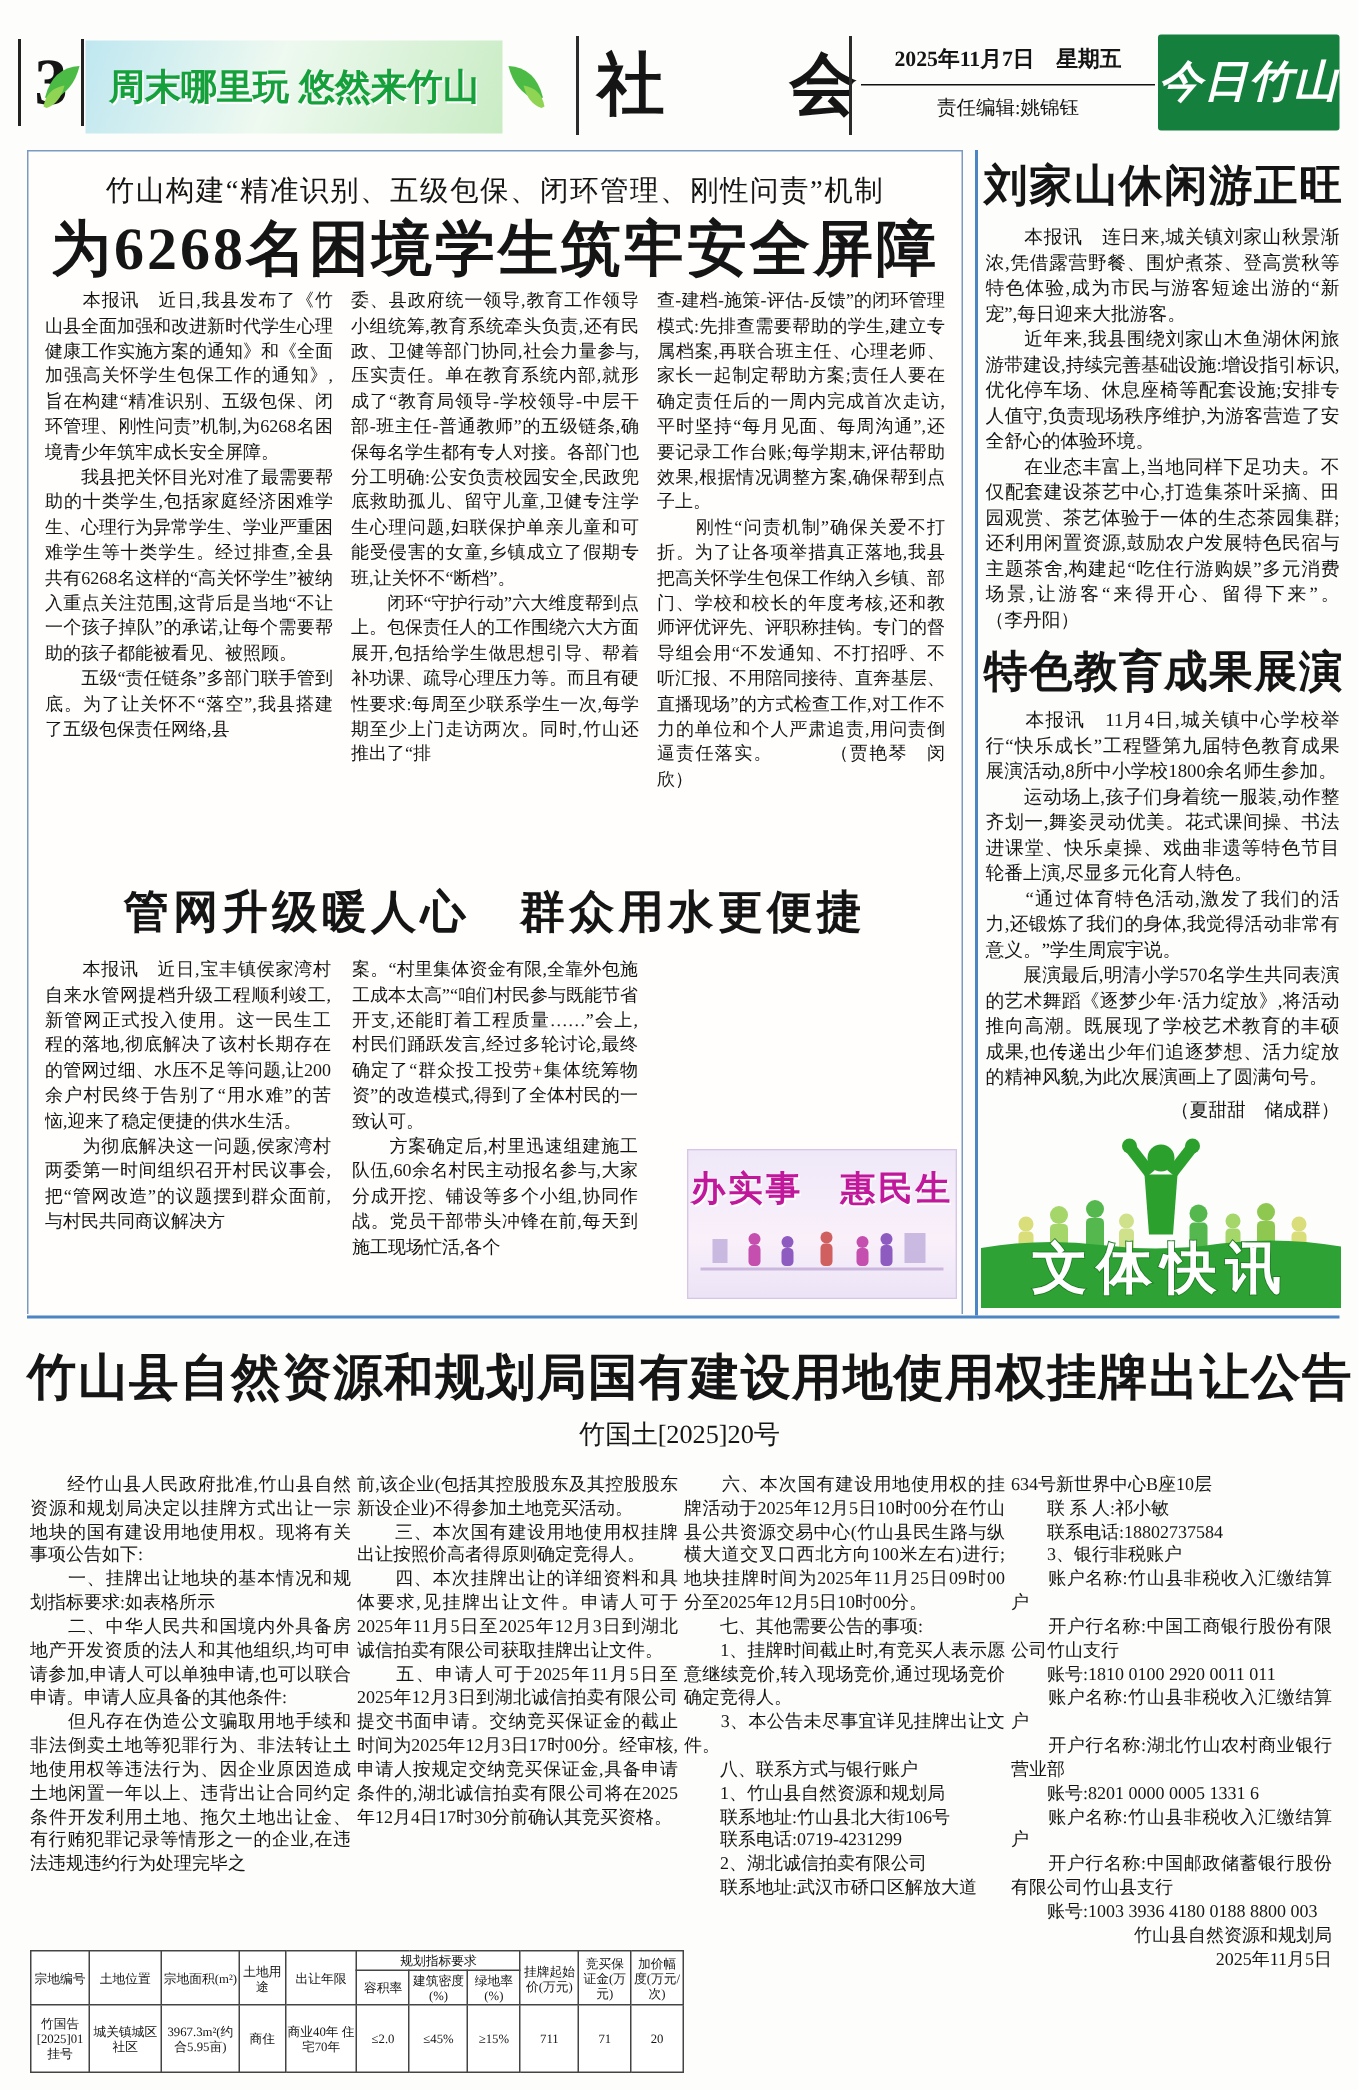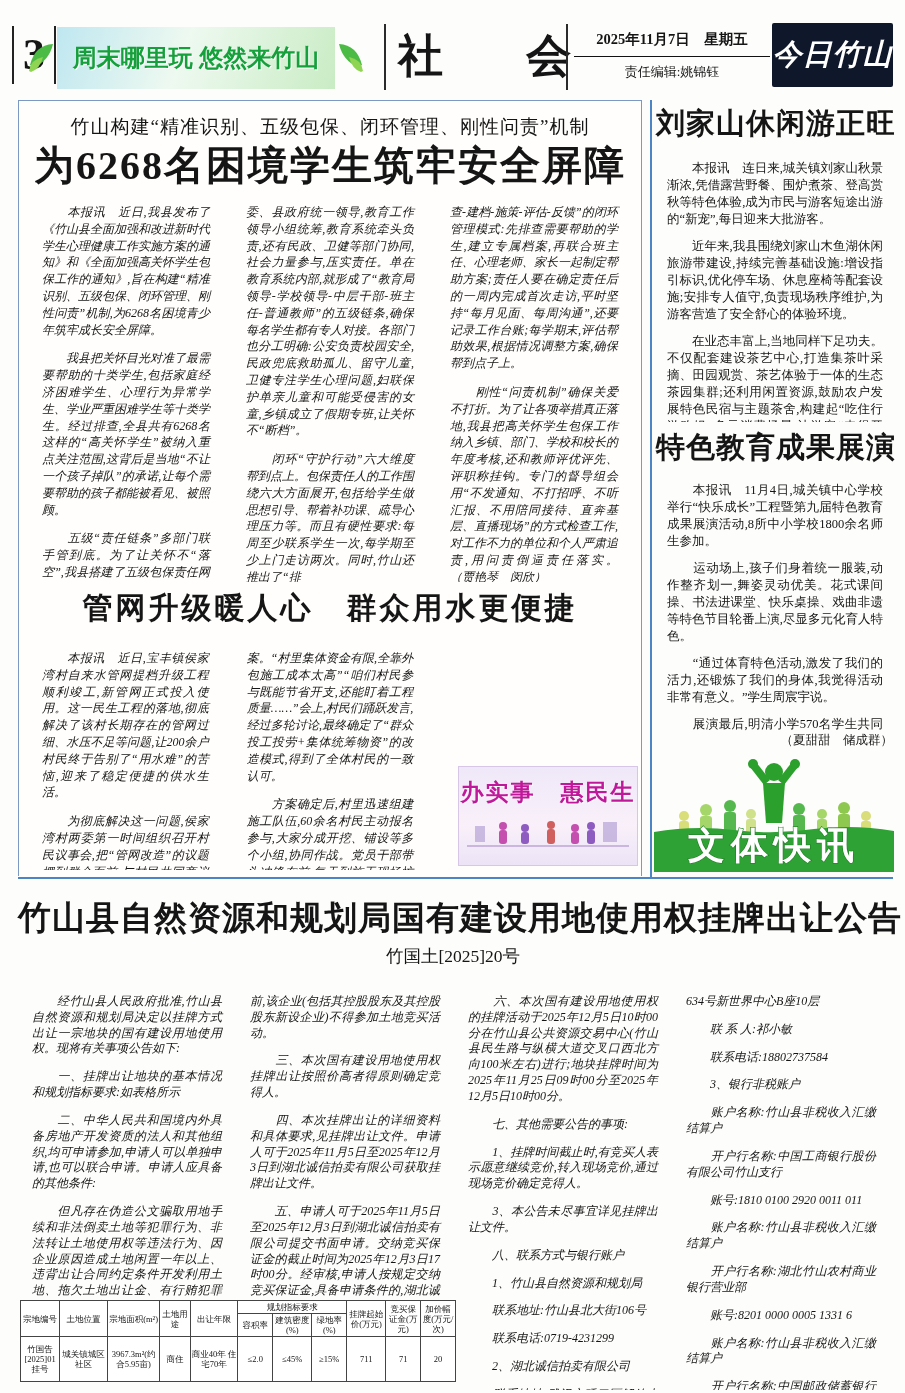--- a/index.html
+++ b/index.html
@@ -27,39 +27,39 @@
   .vline{width:2px;background:#2b2b2b;}
   .section-title{
     left:398px;top:26px;font-size:45px;font-weight:bold;letter-spacing:36px;
     white-space:nowrap;
   }
   .date-block{left:574px;top:30px;width:196px;text-align:center;}
   .date-line{font-size:14.5px;font-weight:bold;white-space:nowrap;}
   .date-rule{border:none;border-top:1.5px solid #111;margin:7px 0 6px 0;}
   .editor-line{font-size:13px;white-space:nowrap;}
   .masthead{
-    left:772px;top:23px;width:121px;height:64px;background:#0f172a;
+    left:772px;top:23px;width:121px;height:64px;background:#15803d;
     color:#fff;display:flex;align-items:center;justify-content:center;
     font-size:29px;font-weight:bold;font-style:italic;letter-spacing:1px;
     border-radius:2px;
   }
   
   .article-box{
     left:18px;top:100px;width:622px;height:775px;
     border-top:1px solid #7b99c2;border-left:1px solid #7b99c2;border-right:1px solid #7b99c2;
     background:#fffefc;
   }
   .a1-kicker{left:30px;top:114px;width:600px;text-align:center;font-size:19px;letter-spacing:1px;}
   .a1-headline{
     left:24px;top:138px;width:612px;text-align:center;
     font-size:40px;font-weight:bold;letter-spacing:2px;white-space:nowrap;
   }
   .cols{display:grid;font-size:12px;line-height:1.4;}
   .cols > div{overflow:hidden;}
-  .cols p{margin:12px;text-align:justify;font-style:italic;}
+  .cols p{margin:0;text-align:justify;}
   .a1-cols{left:30px;top:192px;width:600px;height:390px;grid-template-columns:1fr 1fr 1fr;gap:0 12px;}
   .a2-headline{
     left:30px;top:588px;width:600px;text-align:center;
     font-size:30px;font-weight:bold;letter-spacing:3px;white-space:nowrap;
   }
   .a2-cols{left:30px;top:638px;width:600px;height:232px;grid-template-columns:1fr 1fr 1fr;gap:0 14px;}
   [data-name="article2-col3"] p:last-child{text-align:right;}
   
   .stamp{
     left:458px;top:766px;width:180px;height:100px;
@@ -70,21 +70,21 @@
   .stamp-text{
     font-family:"Liberation Sans","DejaVu Sans",sans-serif;
     font-weight:bold;font-size:23px;color:#c0189a;letter-spacing:2px;white-space:nowrap;
     text-shadow:1px 1px 0 #ffffff;
   }
   
   .v-divider{left:650px;top:100px;width:2px;height:777px;background:#4b85c4;}
   .h-rule-blue{left:18px;top:877px;width:875px;height:2px;background:#4b85c4;}
   .a3-headline{left:656px;top:104px;width:238px;text-align:center;font-size:29px;font-weight:bold;letter-spacing:1px;white-space:nowrap;}
   .rt-body{font-size:12.5px;line-height:1.36;}
-  .rt-body p{margin:10px;text-align:justify;}
+  .rt-body p{margin:0;text-align:justify;}
   .a3-body{left:657px;top:150px;width:236px;height:272px;overflow:hidden;}
   .a4-headline{left:656px;top:428px;width:238px;text-align:right;font-size:29px;font-weight:bold;letter-spacing:1px;white-space:nowrap;}
   .a4-body{left:657px;top:472px;width:236px;height:262px;overflow:hidden;}
   .a4-byline{left:657px;top:732px;width:236px;text-align:right;font-size:12.5px;}
   .sports-banner{left:654px;top:754px;width:240px;height:118px;}
   
   .notice-headline{
     left:18px;top:896px;width:870px;text-align:center;
     font-size:33px;font-weight:bold;letter-spacing:1px;white-space:nowrap;
   }

